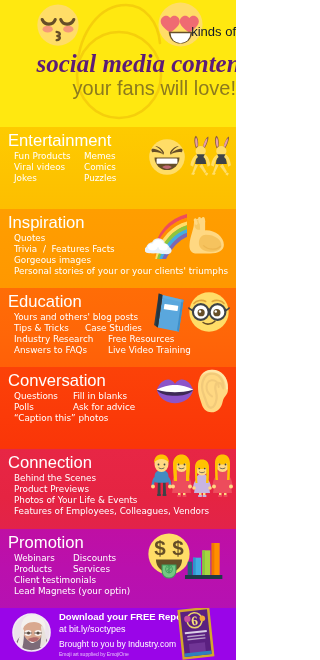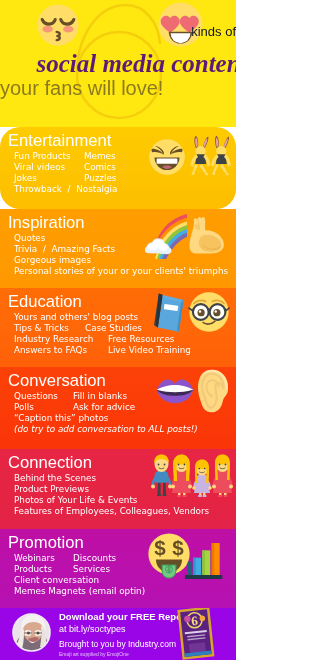--- a/index.html
+++ b/index.html
@@ -10,21 +10,21 @@
 
   
   .hero{position:absolute;left:0;top:0;width:236px;height:127px;
         background:#ffe810;overflow:hidden;}
   .six{position:absolute;left:0px;top:-5px;}
   .kindsof{position:absolute;left:0;top:24px;width:236px;text-align:right;
        font-size:13px;color:#0f172a;}
   .title1{position:absolute;left:0;top:51px;width:284px;text-align:center;
        font-family:"Liberation Serif",serif;
        font-style:italic;font-weight:bold;font-size:25px;color:#5c1b77;line-height:1;}
-  .title2{position:absolute;left:0;top:77px;width:236px;text-align:left;
+  .title2{position:absolute;left:0;top:77px;width:236px;text-align:right;
        font-size:20px;color:#8c7a1e;}
   .emo{position:absolute;}
 
   
   .sec{position:absolute;left:0;width:236px;overflow:hidden;}
   .hd{position:absolute;left:8px;font-size:16.6px;color:#fff;line-height:1;}
   .li{position:absolute;font-family:"DejaVu Sans",sans-serif;font-size:8.8px;color:#fff;white-space:nowrap;line-height:1;}
   .note{font-style:italic;}
 
   
@@ -59,26 +59,25 @@
       <path d="M16 42 h32 a16 16 0 0 1 -32 0z" fill="#664e27"></path>
       <path d="M18.5 44 h27 a13 13 0 0 1 -27 0z" fill="#fff"></path>
     </svg>
 
     <div class="kindsof">kinds of</div>
     <div class="title1">social media content</div>
     <div class="title2">your fans will love!</div>
   </div>
 
   <div class="sec" id="sec0" style="top:127px;height:82px;
-       background:linear-gradient(180deg,#fecb00 0%,#fdc300 60%,#fdbe00 100%);border-radius:20px;">
+       background:linear-gradient(180deg,#fecb00 0%,#fdc300 60%,#fdbe00 100%);">
     <div class="hd" style="top:6px">Entertainment</div>
     <div class="li" style="left:14px;top:25px">Fun Products</div>
     <div class="li" style="left:14px;top:36px">Viral videos</div>
     <div class="li" style="left:14px;top:47px">Jokes</div>
-    <div class="li" style="left:14px;top:58px">Throwback  /  Nostalgia</div>
     <div class="li" style="left:84px;top:25px">Memes</div>
     <div class="li" style="left:84px;top:36px">Comics</div>
     <div class="li" style="left:84px;top:47px">Puzzles</div>
 
     <svg class="emo" style="left:148px;top:11px" width="38" height="38" viewBox="0 0 64 64">
       <circle cx="32" cy="32" r="30" fill="#ffdd67"></circle>
       <path d="M7 18 C 15 18, 23 22, 26 28 C 22 25, 14 23, 8 24 C 6 24, 5 19, 7 18z
                M26 28 C 23 21, 18 16, 12 14 C 16 13, 24 17, 27 25z" fill="#664e27"></path>
       <path d="M57 18 C 49 18, 41 22, 38 28 C 42 25, 50 23, 56 24 C 58 24, 59 19, 57 18z
                M38 28 C 41 21, 46 16, 52 14 C 48 13, 40 17, 37 25z" fill="#664e27"></path>
@@ -116,21 +115,21 @@
         <path d="M7 57 l-2 3 4 1 2 -3z" fill="#ffdd67"></path>
         <path d="M27 57 l3 2 -2 3 -3 -2z" fill="#ffdd67"></path>
       </g>
     </svg>
   </div>
 
   <div class="sec" id="sec1" style="top:209px;height:99px;
        background:linear-gradient(180deg,#ff9e00 0%,#ff9a00 50%,#ff9600 100%);">
     <div class="hd" style="top:6px">Inspiration</div>
     <div class="li" style="left:14px;top:25px">Quotes</div>
-    <div class="li" style="left:14px;top:36px">Trivia  /  Amazing Facts</div>
+    <div class="li" style="left:14px;top:36px">Trivia  /  Features Facts</div>
     <div class="li" style="left:14px;top:47px">Gorgeous images</div>
     <div class="li" style="left:14px;top:58px">Personal stories of your or your clients' triumphs</div>
 
     <svg class="emo" style="left:145px;top:5px;overflow:hidden" width="42" height="45" viewBox="0 0 60 64">
       <g fill="none" stroke-width="5.2" stroke-linecap="butt" clip-path="url(#rbclip)">
         <path d="M16 54 C 18 28, 36 8, 62 2" stroke="#ed4c5c"></path>
         <path d="M16 60 C 19 32, 39 12, 64 7" stroke="#ff8f00"></path>
         <path d="M17 66 C 21 36, 42 16, 66 12" stroke="#ffdd67"></path>
         <path d="M18 72 C 24 40, 45 20, 68 17" stroke="#8cc63e"></path>
         <path d="M19 78 C 27 44, 48 24, 70 22" stroke="#42ade2"></path>
@@ -214,21 +213,20 @@
   </div>
 
   <div class="sec" id="sec3" style="top:367px;height:82px;
        background:linear-gradient(180deg,#fc4208 0%,#fb3a08 60%,#fa3508 100%);">
     <div class="hd" style="top:6px">Conversation</div>
     <div class="li" style="left:14px;top:25px">Questions</div>
     <div class="li" style="left:14px;top:36px">Polls</div>
     <div class="li" style="left:14px;top:47px">“Caption this” photos</div>
     <div class="li" style="left:73px;top:25px">Fill in blanks</div>
     <div class="li" style="left:73px;top:36px">Ask for advice</div>
-    <div class="li note" style="left:14px;top:58px">(do try to add conversation to ALL posts!)</div>
 
     <svg class="emo" style="left:155px;top:10px" width="40" height="28" viewBox="0 0 64 46">
       <path d="M2 21 C 6 10, 14 3, 22 4 C 26 4.5, 30 8, 32 11 C 34 8, 38 4.5, 42 4
                C 50 3, 58 10, 62 21 C 58 36, 46 43, 32 43 C 18 43, 6 36, 2 21z" fill="#8c54c9"></path>
       <path d="M2 21 C 10 16, 22 13, 32 13 C 42 13, 54 16, 62 21
                C 54 26, 42 28, 32 28 C 22 28, 10 26, 2 21z" fill="#fff"></path>
       <path d="M2 21 C 14 24, 22 25, 32 25 C 42 25, 50 24, 62 21
                C 56 29, 44 31, 32 31 C 20 31, 8 29, 2 21z" fill="#3e2a57"></path>
     </svg>
 
@@ -333,22 +331,22 @@
         <path d="M16 28 C 19 30, 23 30, 26 28" stroke="#3e4347" stroke-width="1.5" fill="none" stroke-linecap="round"></path>
       </g>
     </svg>
   </div>
 
   <div class="sec" id="sec5" style="top:529px;height:79px;
        background:linear-gradient(180deg,#bf0fa4 0%,#ba10ad 50%,#b611b2 100%);">
     <div class="hd" style="top:6px">Promotion</div>
     <div class="li" style="left:14px;top:25px">Webinars</div>
     <div class="li" style="left:14px;top:36px">Products</div>
-    <div class="li" style="left:14px;top:47px">Client conversation</div>
-    <div class="li" style="left:14px;top:58px">Memes Magnets (email optin)</div>
+    <div class="li" style="left:14px;top:47px">Client testimonials</div>
+    <div class="li" style="left:14px;top:58px">Lead Magnets (your optin)</div>
     <div class="li" style="left:73px;top:25px">Discounts</div>
     <div class="li" style="left:73px;top:36px">Services</div>
 
     <svg class="emo" style="left:147px;top:3px" width="44" height="44" viewBox="0 0 64 64">
       <circle cx="32" cy="32" r="30" fill="#ffdd67"></circle>
       <text x="19" y="34" font-size="30" text-anchor="middle" fill="#664e27" font-family="Liberation Sans, sans-serif" font-weight="bold">$</text>
       <text x="45" y="34" font-size="30" text-anchor="middle" fill="#664e27" font-family="Liberation Sans, sans-serif" font-weight="bold">$</text>
       <path d="M13 40 h38 a19 19 0 0 1 -38 0z" fill="#664e27"></path>
       <path d="M22 48 h20 v9 a10 10 0 0 1 -20 0z" fill="#75c883"></path>
       <path d="M22 48 h20 v9 a10 10 0 0 1 -20 0z" fill="none" stroke="#3f9e5c" stroke-width="1.6"></path>

